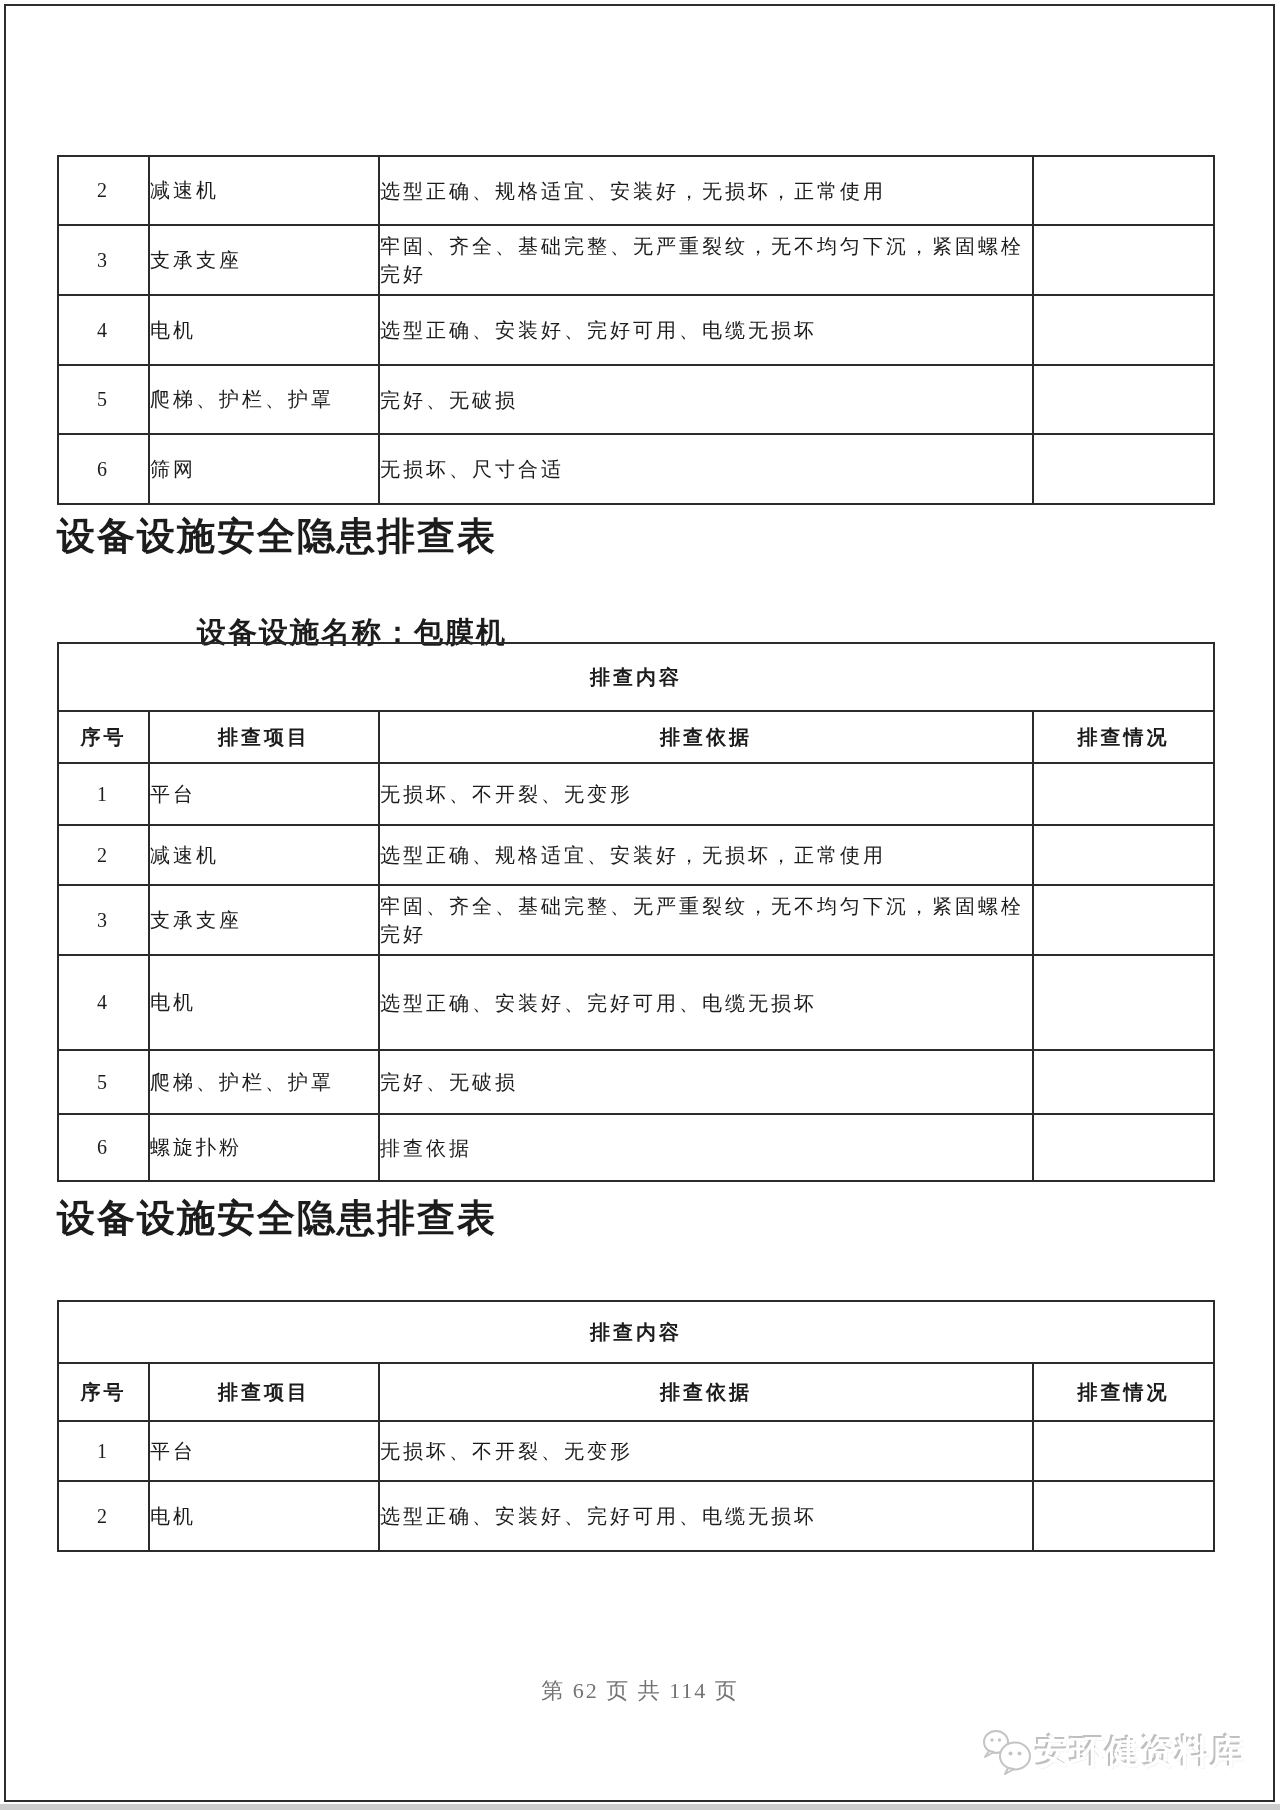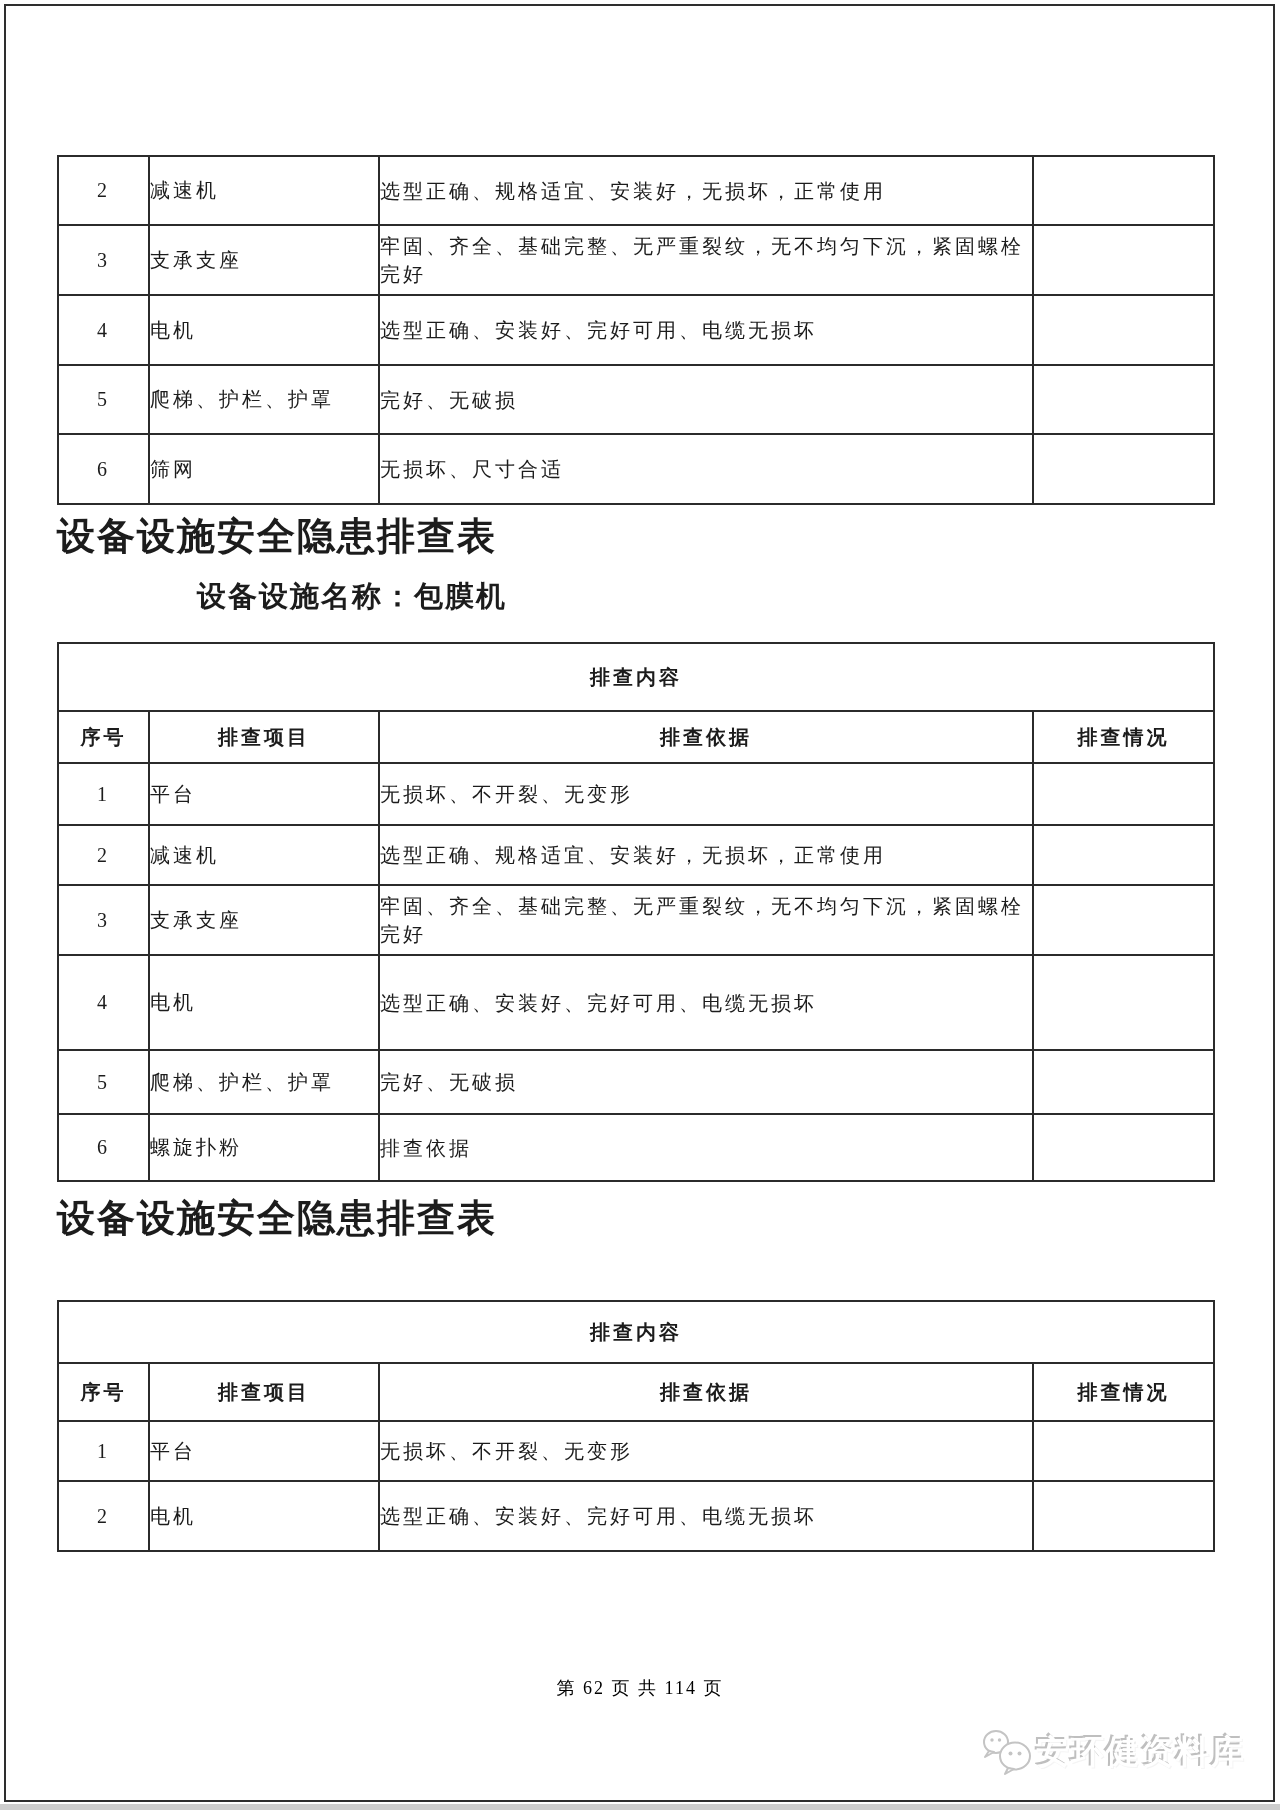--- a/index.html
+++ b/index.html
@@ -69,27 +69,28 @@
     letter-spacing: 2px;
     line-height: 36px;
     white-space: nowrap;
   }
   .doc-subtitle {
     position: absolute; left: 197px;
     font-size: 29px; font-weight: bold;
     letter-spacing: 2px;
     line-height: 36px;
     white-space: nowrap;
+    margin-top: 36px;
   }
   .footer {
     position: absolute; left: 0; top: 1676px; width: 1280px;
     text-align: center;
-    font-size: 18px;
-    letter-spacing: 2px;
-    color: #000000;
+    font-size: 22px;
+    letter-spacing: 2px;
+    color: #737373;
   }
   .watermark {
     position: absolute; top: 1728px; right: 34px;
     display: flex; align-items: center; gap: 1px;
   }
   .watermark-text {
     font-size: 33px; font-weight: bold;
     letter-spacing: 2px;
     color: #ffffff;
     text-shadow: -2px -2px 0 #bfbfbf, 1px 1px 0 #f4f4f4;

